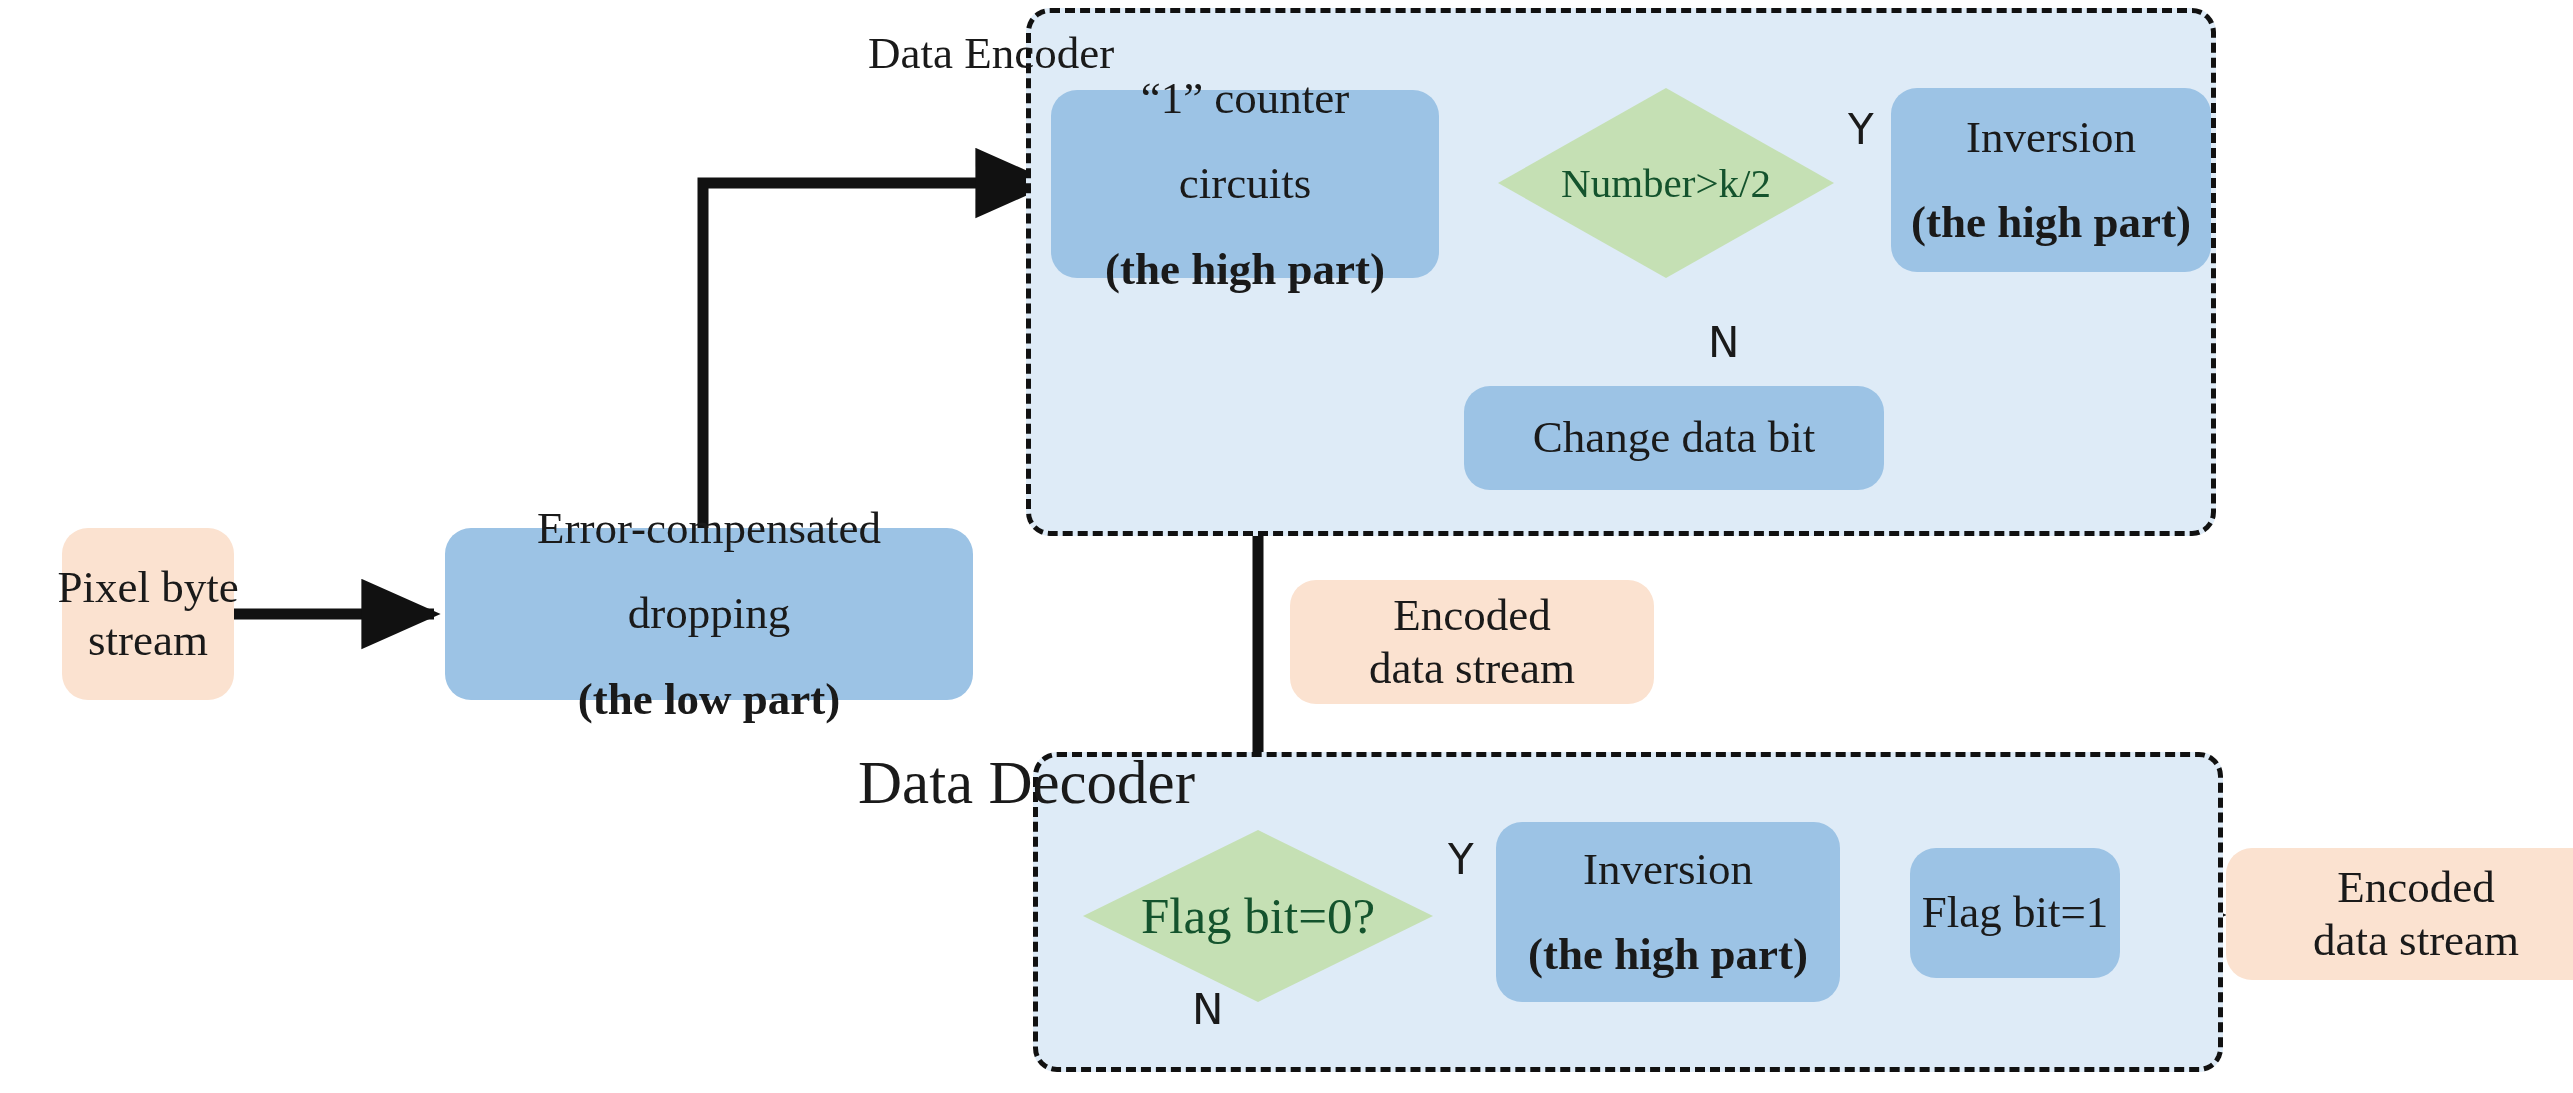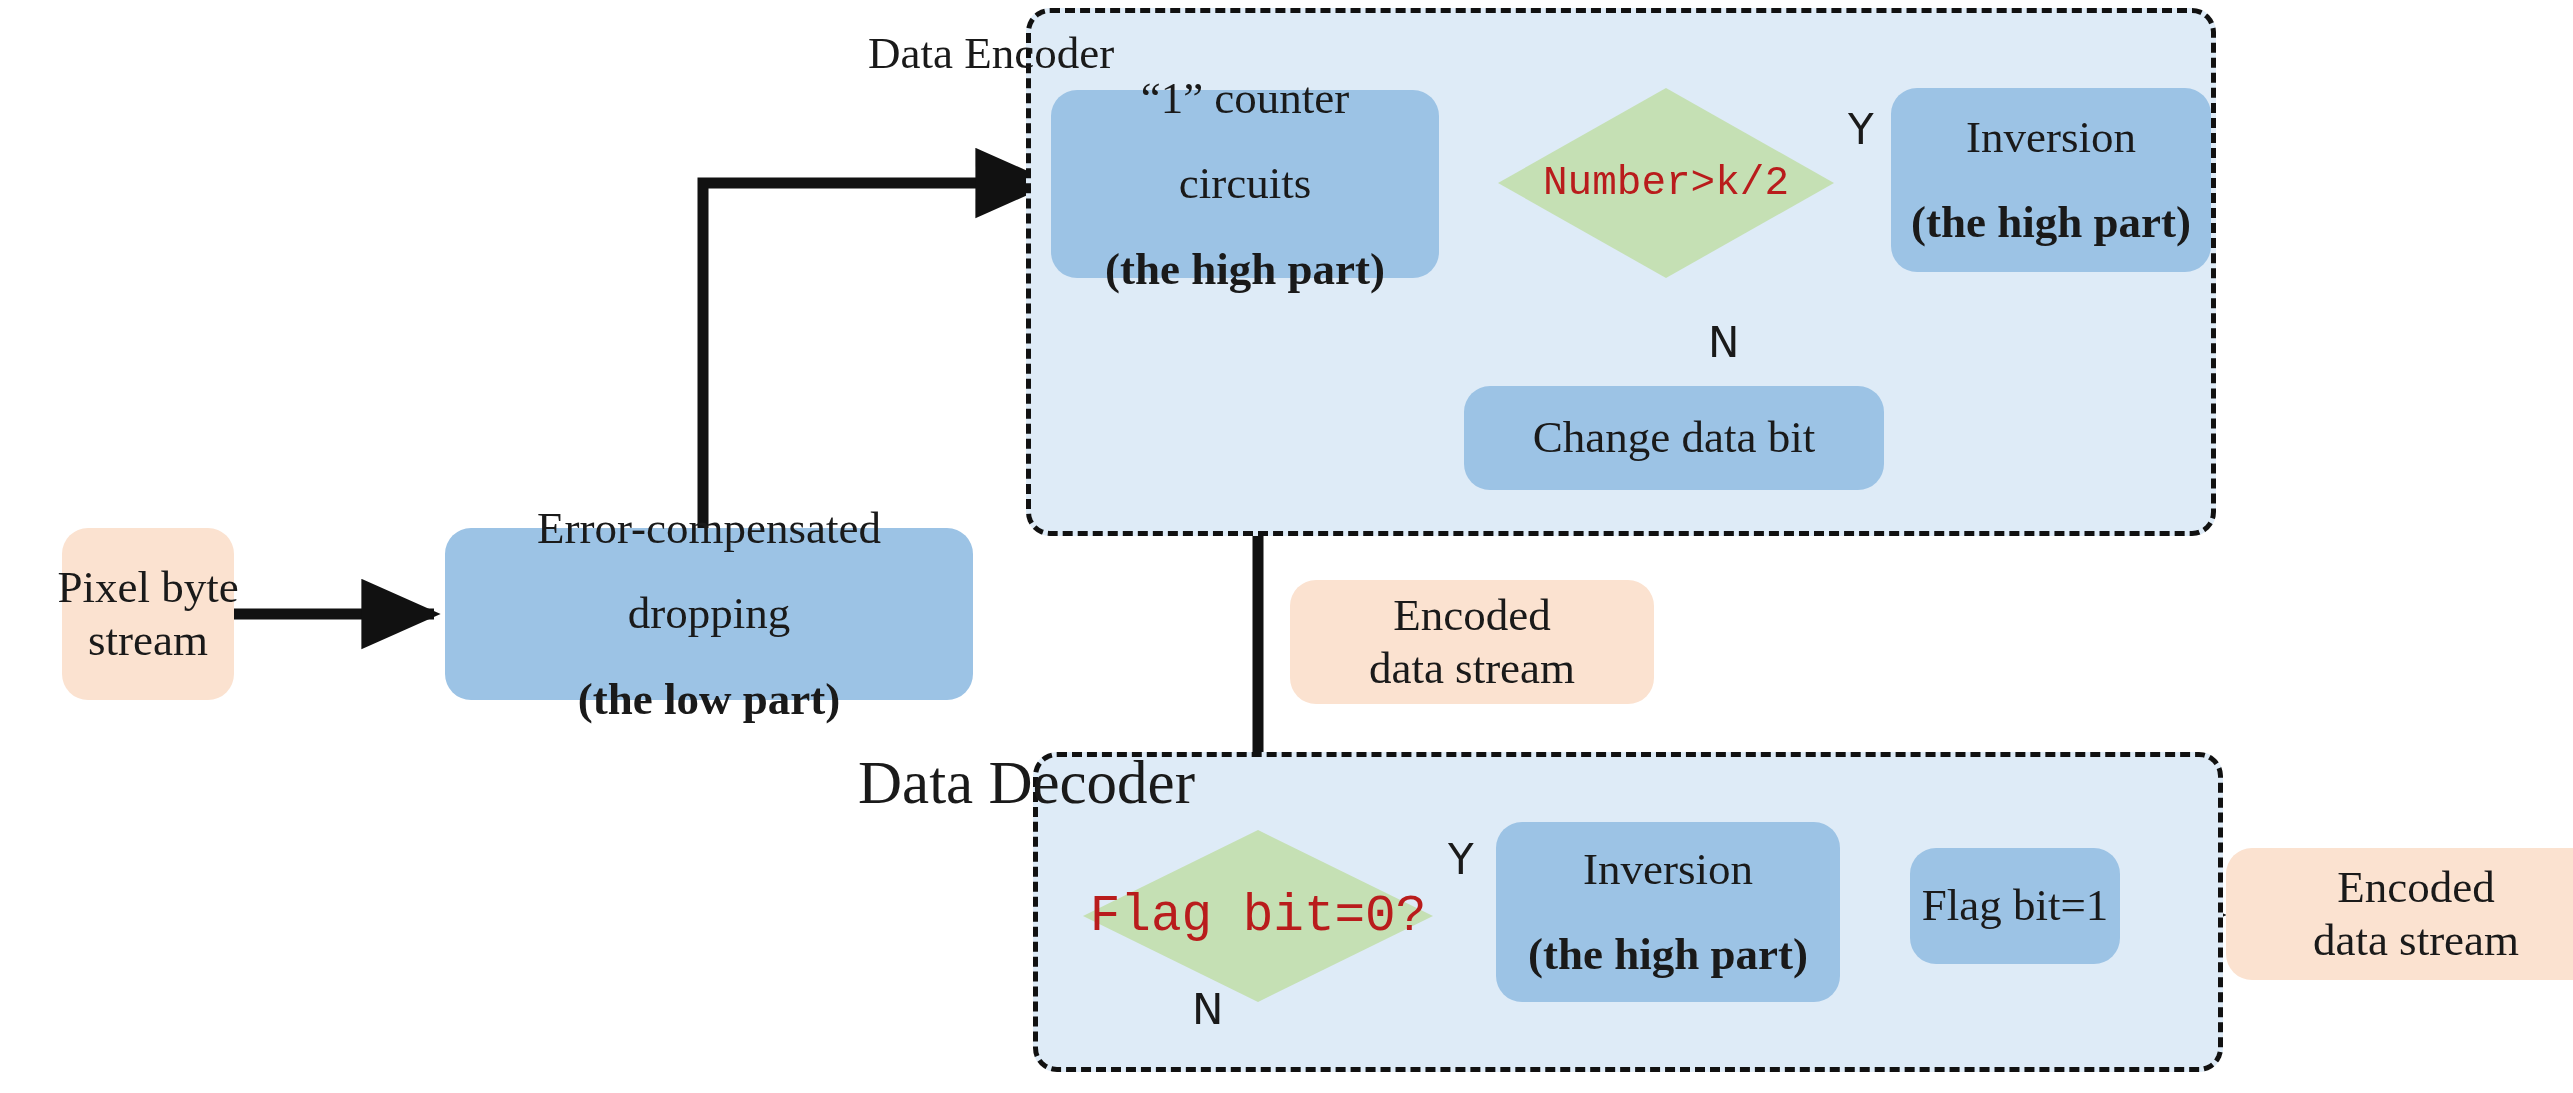--- a/index.html
+++ b/index.html
@@ -57,22 +57,22 @@
   .diamond-shape {
     position: absolute;
     left: 0; top: 0;
     width: 100%; height: 100%;
     background: #C5E0B4;
     clip-path: polygon(50% 0%, 100% 50%, 50% 100%, 0% 50%);
   }
   .diamond-label {
     position: relative;
     z-index: 2;
-    font-family: Liberation Mono, monospace;
-    color: #b91c1c;
+    font-family: Liberation Serif, serif;
+    color: #14532d;
     white-space: nowrap;
   }
 
   .group-box {
     position: absolute;
     background: #DEEBF7;
     border: 5px dashed #111111;
     border-radius: 24px;
     box-sizing: border-box;
     z-index: 1;
@@ -182,21 +182,21 @@
   <div class="diamond-wrap" style="left:1035px; top:830px; width:350px; height:172px;">
     <div class="diamond-shape"></div>
     <span class="diamond-label" style="font-size:51px;">Flag bit=0?</span>
   </div>
 
   <div class="node blue" style="left:1448px; top:822px; width:344px; height:180px; font-size:45px;">
     <span class="ln">Inversion</span>
     <span class="ln bold">(the high part)</span>
   </div>
 
-  <div class="node blue" style="left:1862px; top:848px; width:210px; height:116px; font-size:45px;">
+  <div class="node blue" style="left:1862px; top:848px; width:210px; height:130px; font-size:45px;">
     <span class="ln">Flag bit=1</span>
   </div>
 
   <div class="node peach" style="left:2178px; top:848px; width:380px; height:132px; font-size:45px;">
     <span class="ln">Encoded</span>
     <span class="ln">data stream</span>
   </div>
 
   <div class="edge-label" style="left:1800px; top:105px; font-size:42px;">Y</div>
   <div class="edge-label" style="left:1660px; top:318px; font-size:42px;">N</div>

